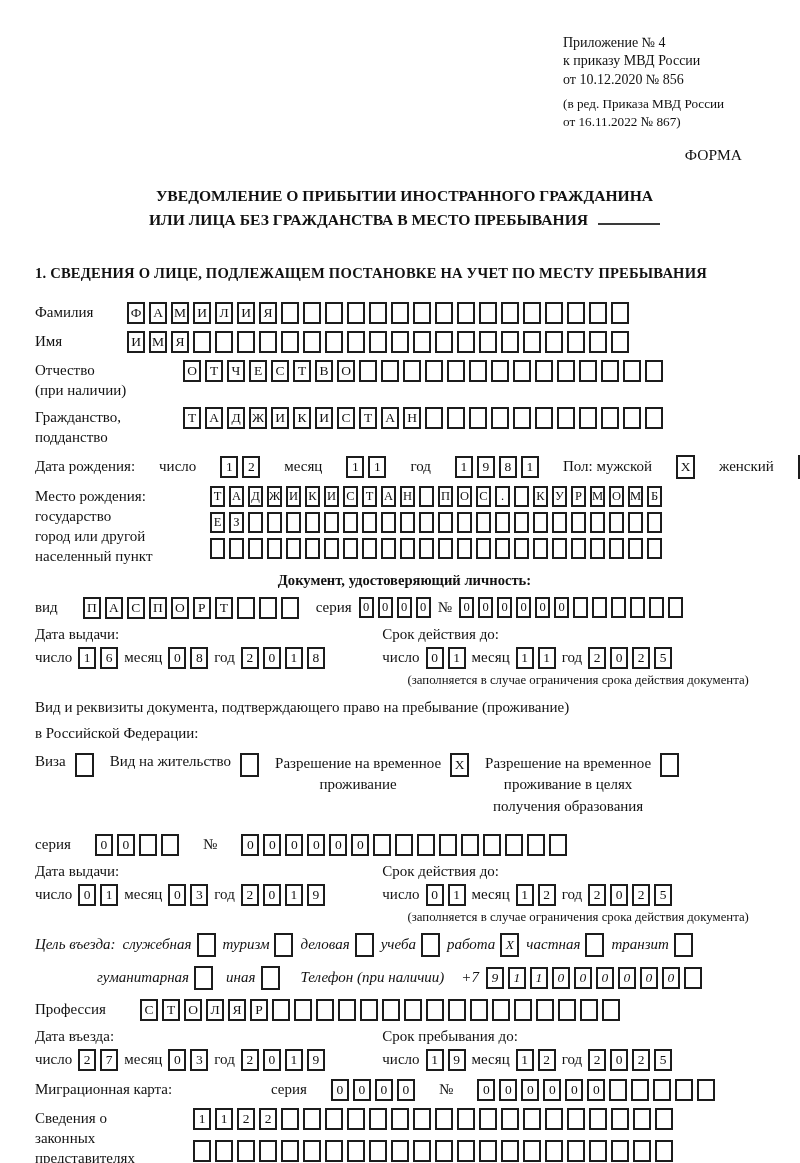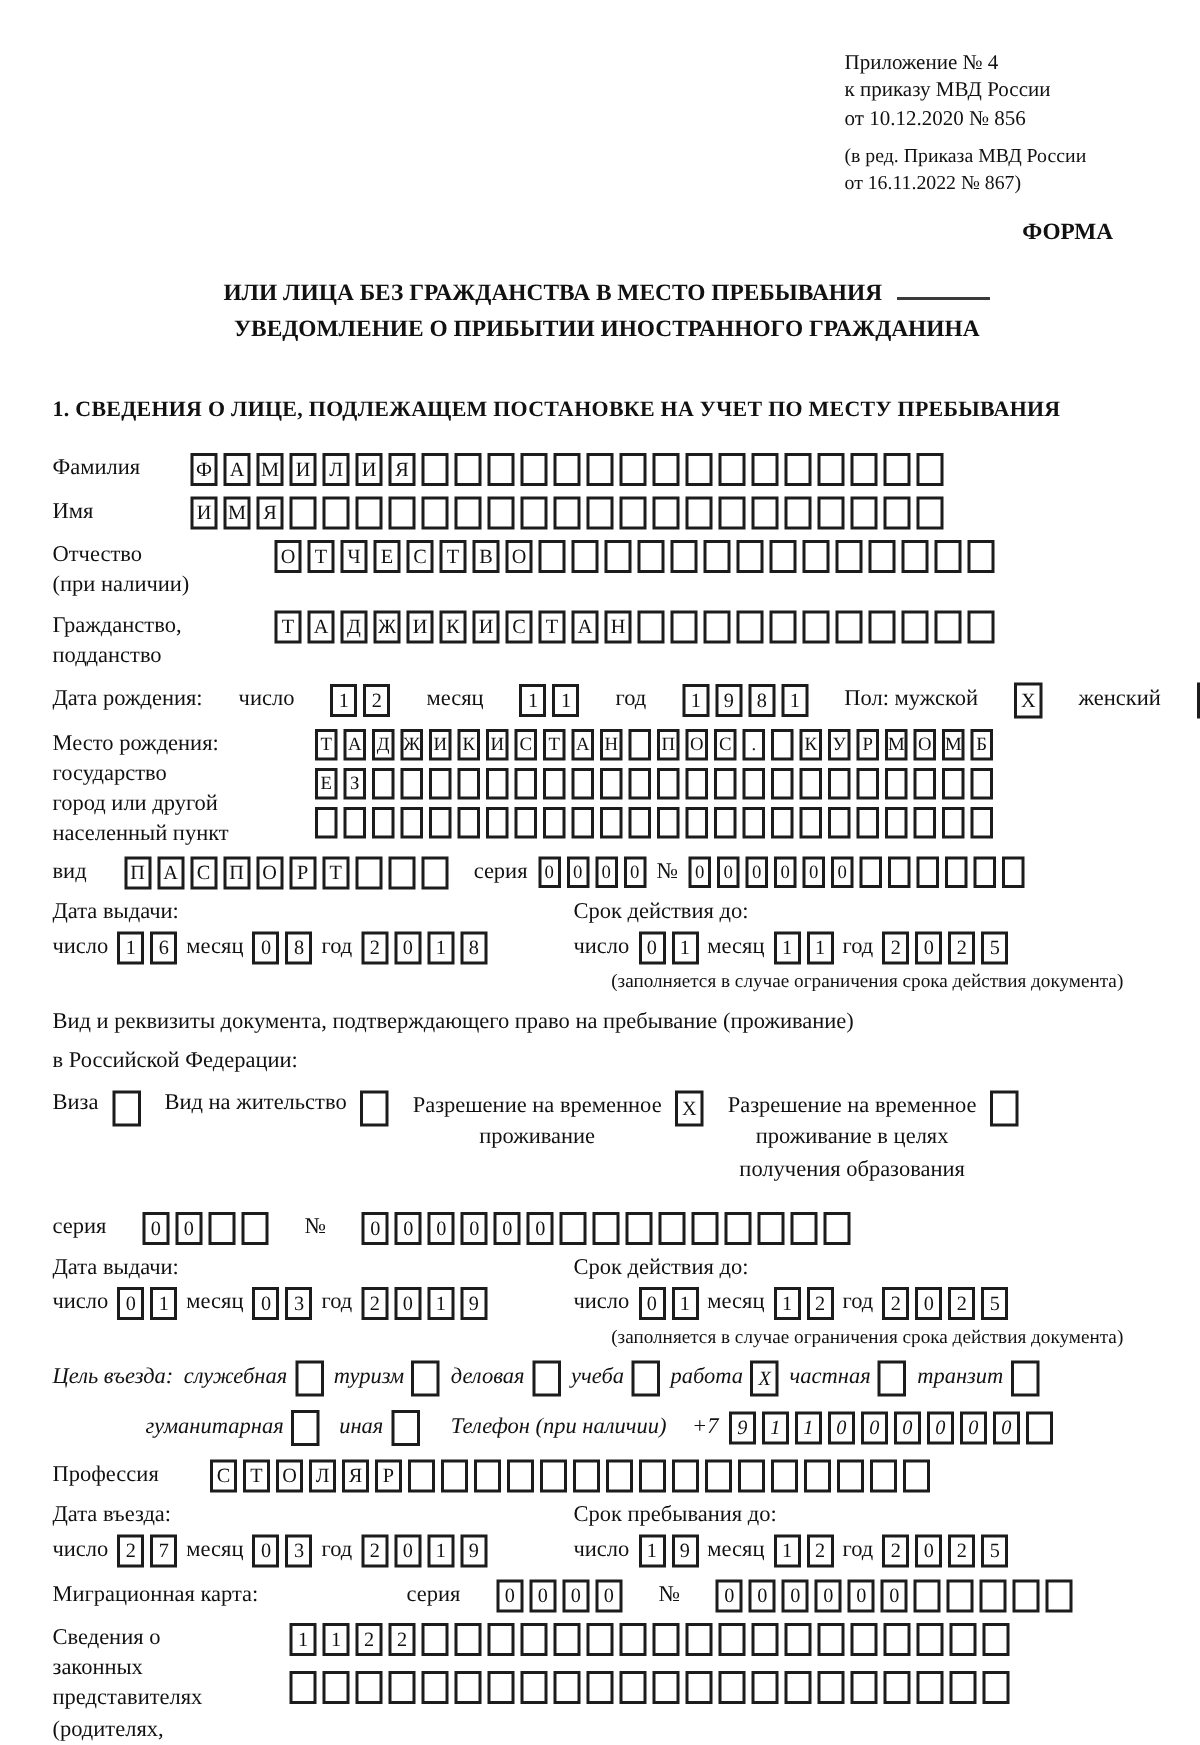--- a/index.html
+++ b/index.html
@@ -7,21 +7,21 @@
   body {
     width: 800px; height: 1163px; overflow: hidden;
     font-family: "Liberation Serif", "DejaVu Serif", serif;
     color: #111;
   }
   .page { width: 800px; height: 1163px; padding: 34px 26px 14px 35px; position: relative; }
 
   
   .hdr { margin-left: 528px; font-size: 14px; line-height: 1.32; }
   .hdr .amend { margin-top: 6px; font-size: 13.2px; }
-  .forma { text-align: right; font-weight: bold; font-size: 15.5px; margin: 16px 32px 0 0; }
+  .forma { text-align: right; font-weight: normal; font-size: 15.5px; margin: 16px 32px 0 0; }
 
   .title { text-align: center; font-weight: bold; font-size: 15.6px; margin-top: 20px; line-height: 1.55; }
   .blank-line { display: inline-block; width: 62px; height: 13px; border-bottom: 2px solid #3a3a3a; margin-left: 10px; }
 
   .sec { font-weight: bold; font-size: 14.6px; margin: 32px 0 20px 0; letter-spacing: 0.2px; }
 
   
   .cells { display: inline-flex; column-gap: 4px; flex-shrink: 0; }
   .cell {
     width: 18px; height: 22px; border: 2px solid #1c1c1c; background: #fff;
@@ -70,24 +70,24 @@
     <div>к приказу МВД России</div>
     <div>от 10.12.2020 № 856</div>
     <div class="amend">
       <div>(в ред. Приказа МВД России</div>
       <div>от 16.11.2022 № 867)</div>
     </div>
   </div>
   <div class="forma">ФОРМА</div>
 
   <div class="title">
+    <div>УВЕДОМЛЕНИЕ О ПРИБЫТИИ ИНОСТРАННОГО ГРАЖДАНИНА</div>
     <div>
       <span>ИЛИ ЛИЦА БЕЗ ГРАЖДАНСТВА В МЕСТО ПРЕБЫВАНИЯ</span><span class="blank-line"></span>
     </div>
-    <div>УВЕДОМЛЕНИЕ О ПРИБЫТИИ ИНОСТРАННОГО ГРАЖДАНИНА</div>
   </div>
 
   <div class="sec">1. СВЕДЕНИЯ О ЛИЦЕ, ПОДЛЕЖАЩЕМ ПОСТАНОВКЕ НА УЧЕТ ПО МЕСТУ ПРЕБЫВАНИЯ</div>
 
   <div class="frow">
     <div class="flabel w92">Фамилия</div>
     <span class="cells">
         <span class="cell">Ф</span>
         <span class="cell">А</span>
         <span class="cell">М</span>
@@ -316,20 +316,21 @@
             <span class="cell"></span>
             <span class="cell"></span>
             <span class="cell"></span>
             <span class="cell"></span>
             <span class="cell"></span>
             <span class="cell"></span>
           </span></div>
     </div>
   </div>
 
+  <div class="doc-heading">Документ, удостоверяющий личность:</div>
 
   <div class="inline-row" style="column-gap:7px;">
     <span style="margin-right:18px;">вид</span>
     <span class="cells">
         <span class="cell">П</span>
         <span class="cell">А</span>
         <span class="cell">С</span>
         <span class="cell">П</span>
         <span class="cell">О</span>
         <span class="cell">Р</span>

